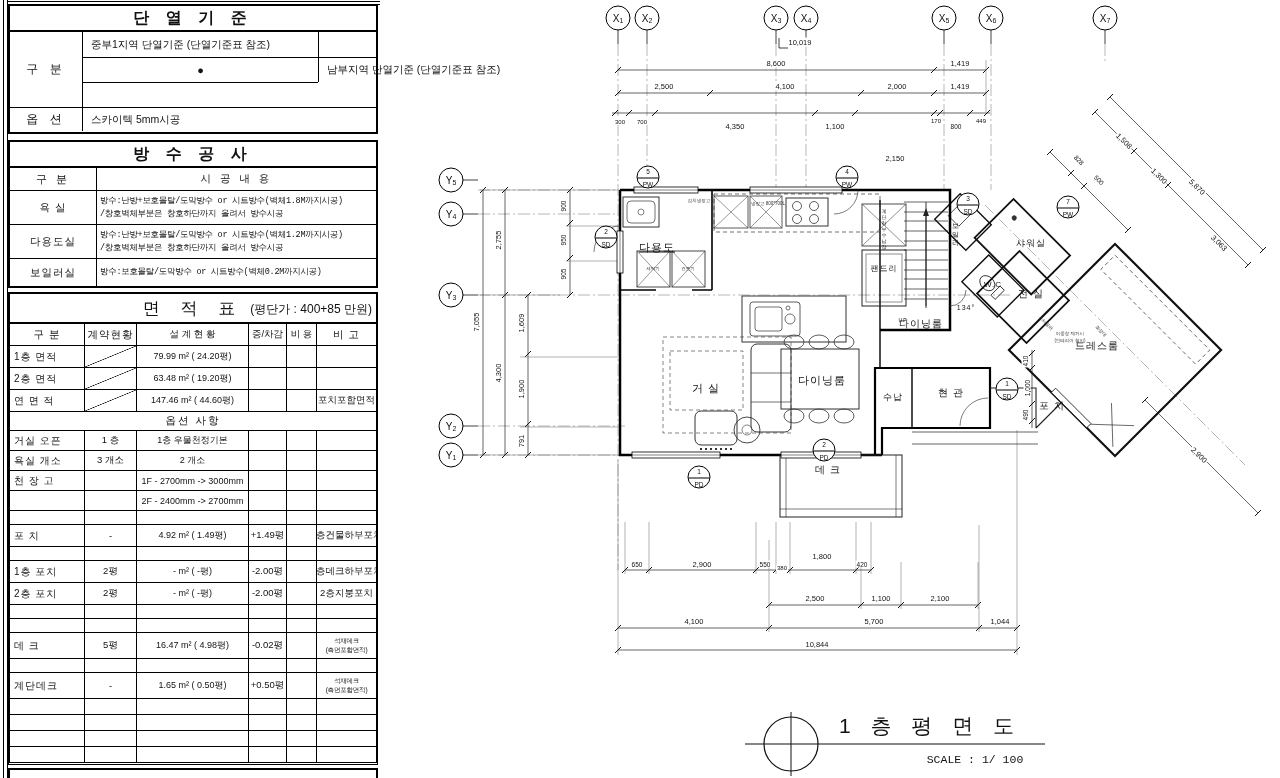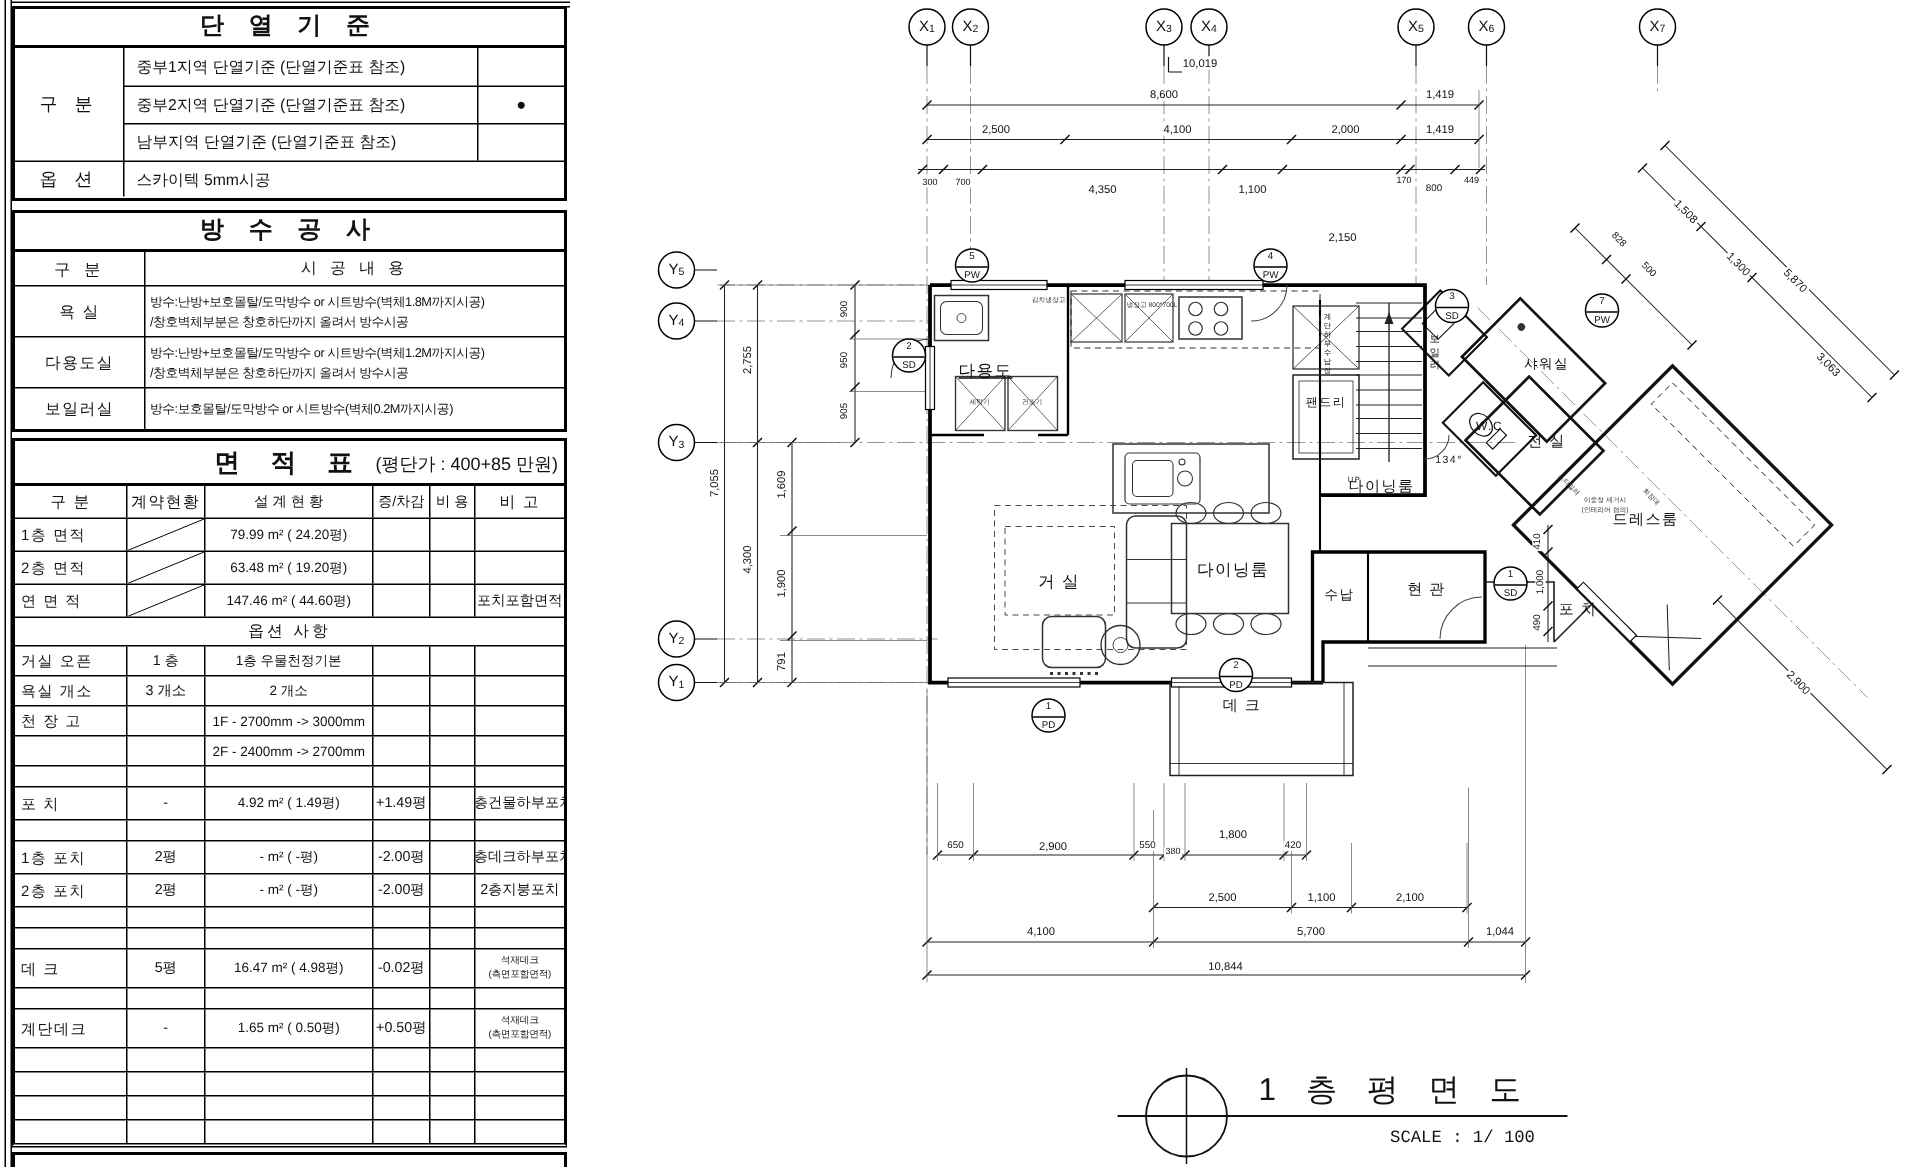--- a/index.html
+++ b/index.html
@@ -22,25 +22,25 @@
   .t1-grid .dotc{justify-content:center;font-size:11px;}
   .t1-grid .optl{grid-row:4;grid-column:1;justify-content:center;font-size:12px;letter-spacing:4px;height:24px;}
   .t1-grid .optt{grid-row:4;grid-column:2/4;padding-left:8px;font-size:10.5px;height:24px;}
 
   .t2{top:140px;}
   .t2 .hrow{display:grid;grid-template-columns:86px 1fr;height:22px;}
   .t2 .hrow .cell{justify-content:center;font-size:11px;letter-spacing:3px;}
   .t2 .rrow{display:grid;grid-template-columns:86px 1fr;}
   .t2 .rlab{justify-content:center;font-size:10.5px;letter-spacing:1px;}
   .t2 .rtxt{flex-direction:column;align-items:flex-start;justify-content:center;padding:1px 3px;font-size:8.5px;
-    line-height:1.45;white-space:nowrap;letter-spacing:-0.3px;}
+    line-height:1.45;white-space:nowrap;letter-spacing:-0.3px;font-family:Liberation Mono, monospace;}
 
   .t3{top:292px;}
   .t3-title{position:relative;height:28px;border-bottom:2px solid #000;display:flex;align-items:center;justify-content:center;}
-  .t3-title .big{font-size:17px;font-weight:bold;letter-spacing:8px;}
+  .t3-title .big{font-size:17px;font-weight:normal;letter-spacing:8px;}
   .t3-title .sub{position:absolute;right:4px;bottom:4px;font-size:12px;font-weight:normal;letter-spacing:0;}
   .ar-head,.ar-row{display:grid;grid-template-columns:74px 52px 112px 38px 30px 1fr;}
   .ar-head{height:21px;}
   .ar-head .cell{justify-content:center;font-size:10.5px;letter-spacing:1px;}
   .ar-head .c3h,.ar-head .c4h{font-size:9.5px;letter-spacing:0;}
   .ar-row{border-top:1px solid #000;}
   .ar-c{border-left:1px solid #000;display:flex;align-items:center;justify-content:center;font-size:9.5px;
     box-sizing:border-box;overflow:hidden;white-space:nowrap;}
   .ar-c:first-child{border-left:none;letter-spacing:1px;font-size:10px;justify-content:flex-start;padding-left:4px;}
   .ar-c.c2{font-size:9px;}
@@ -398,21 +398,20 @@
 
   <div class="edge"></div>
   <div class="top-rule"></div>
 
   <div class="t t1">
     <div class="t-title">단 열 기 준</div>
     <div class="t1-grid">
       <div class="cell nl nt lab">구 분</div>
       <div class="cell nt txt">중부1지역 단열기준 (단열기준표 참조)</div>
       <div class="cell nt dotc"></div>
-      <div class="cell txt">중부2지역 단열기준 (단열기준표 참조)</div>
       <div class="cell dotc">●</div>
       <div class="cell txt">남부지역 단열기준  (단열기준표 참조)</div>
       <div class="cell dotc"></div>
       <div class="cell nl optl">옵 션</div>
       <div class="cell optt">스카이텍 5mm시공</div>
     </div>
   </div>
 
   <div class="t t2">
     <div class="t-title">방 수 공 사</div>

